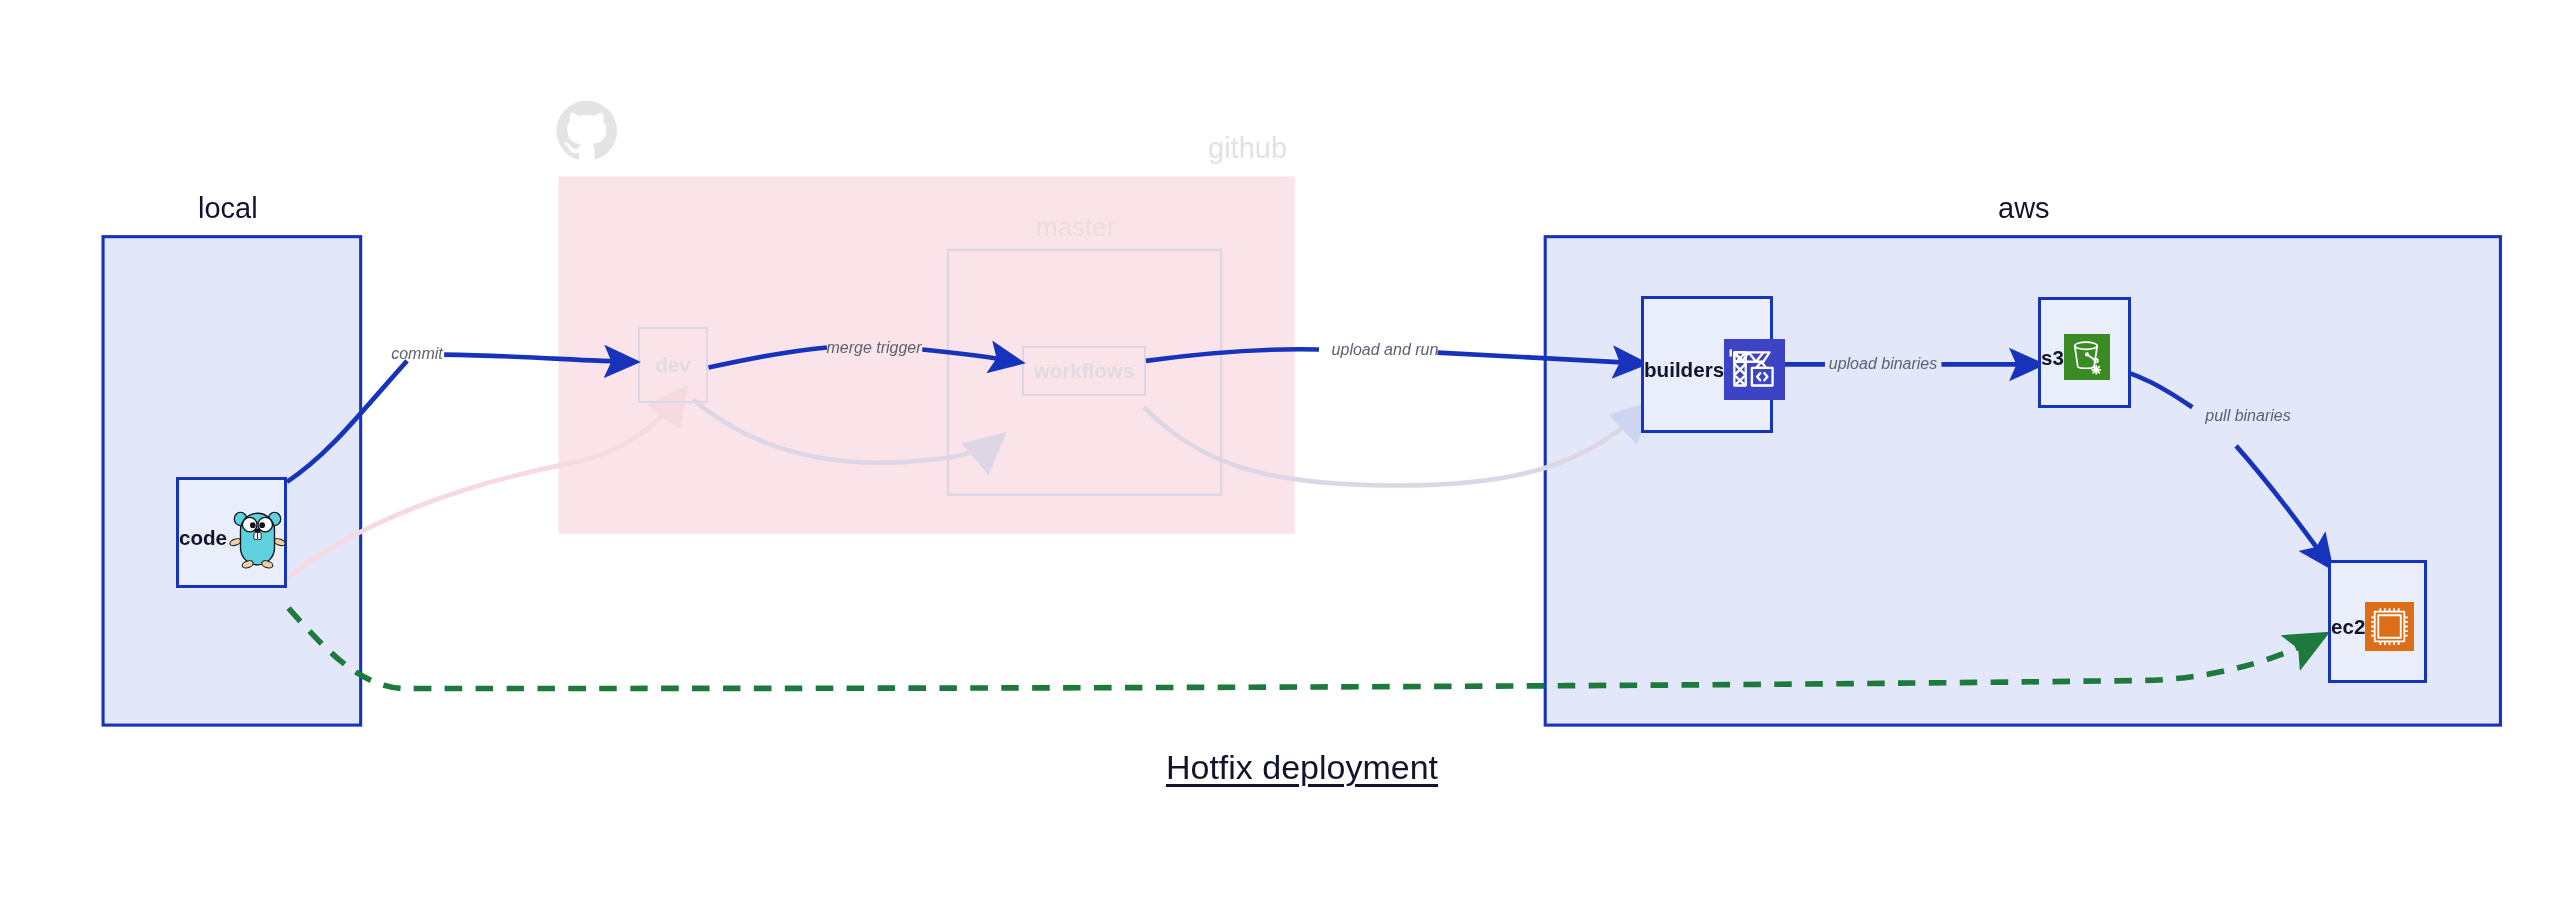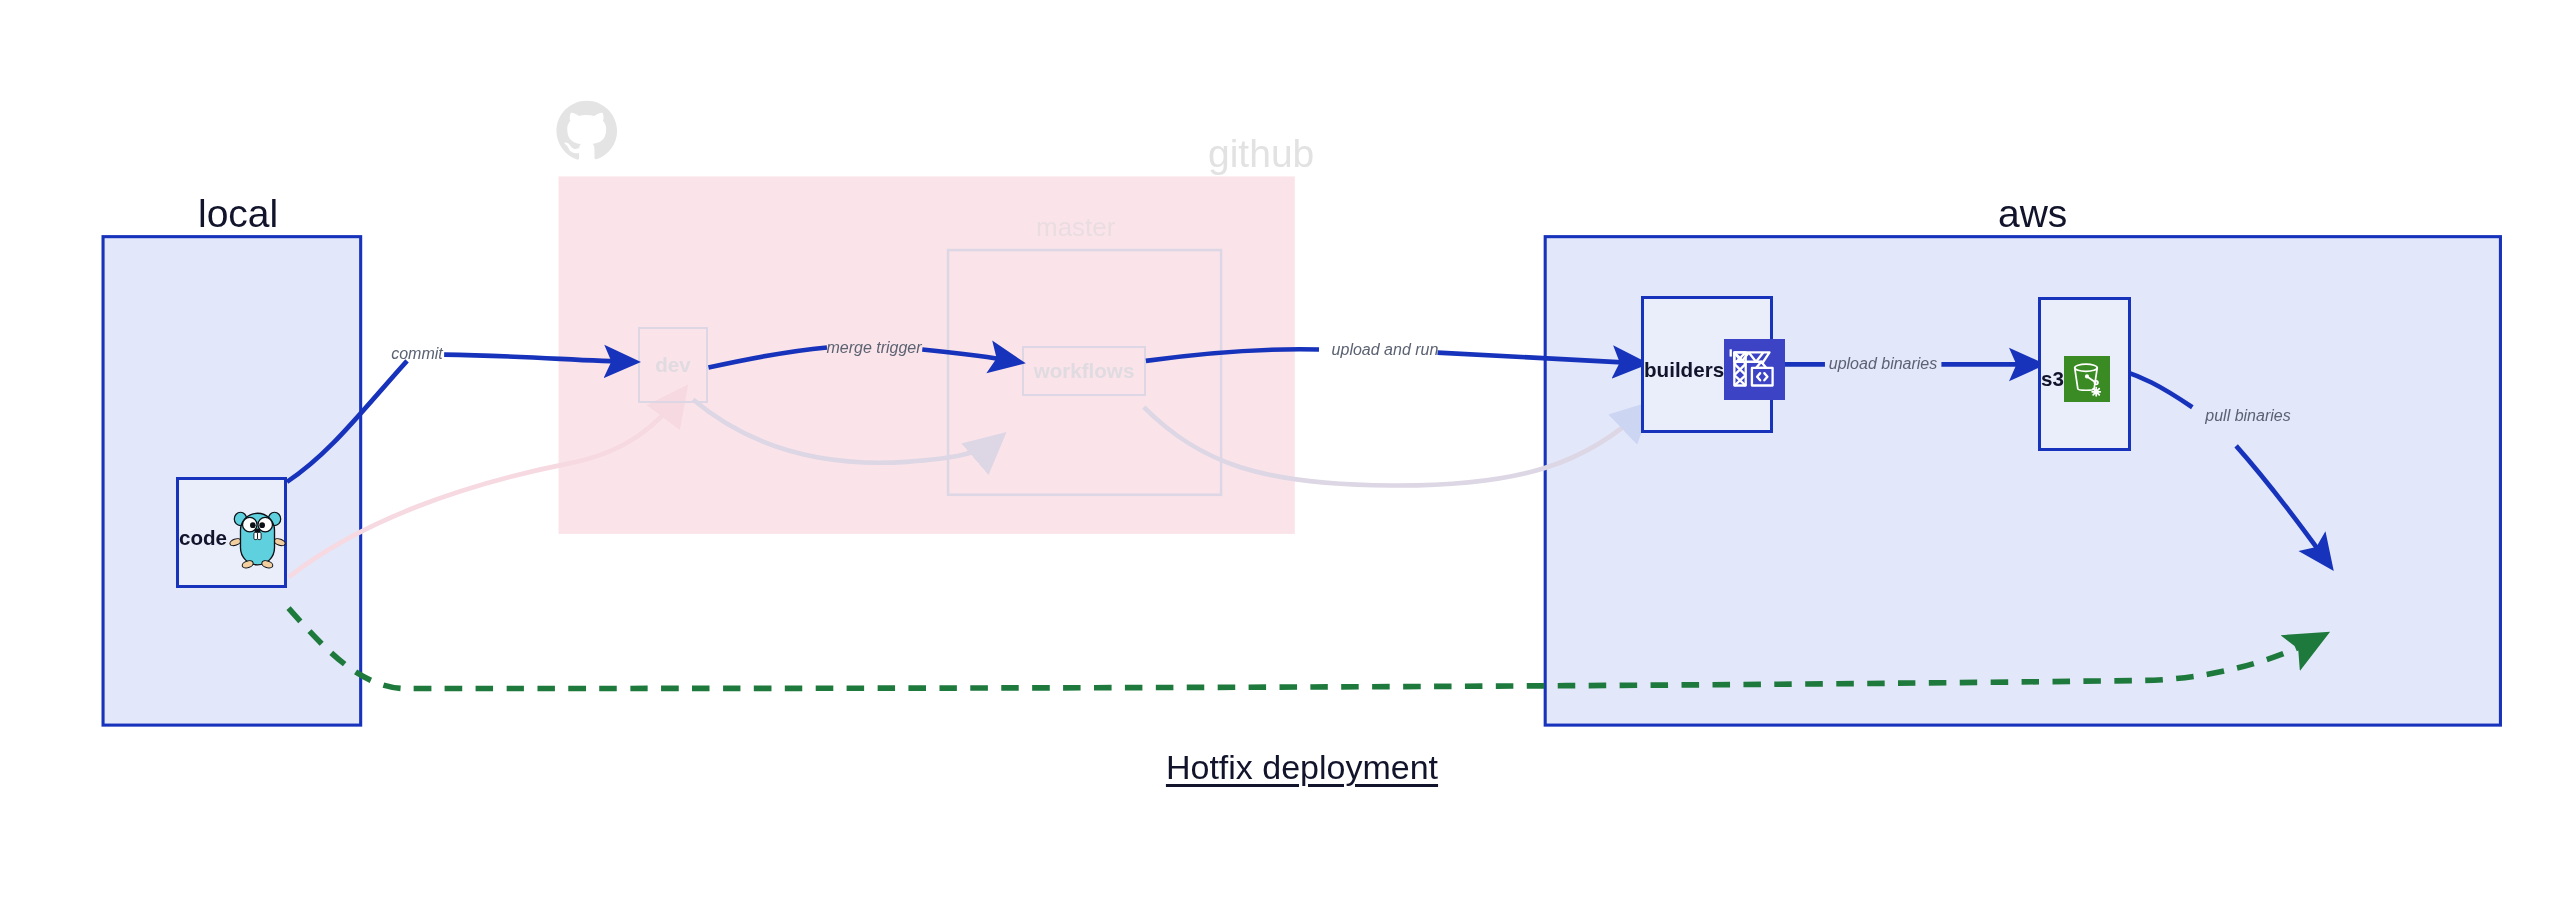--- a/index.html
+++ b/index.html
@@ -23,21 +23,21 @@
     position: absolute;
     left: 0;
     top: 0;
     width: 2604px;
     height: 902px;
     overflow: visible;
   }
   .cluster-label {
     position: absolute;
     font-family: "Liberation Sans", sans-serif;
-    font-size: 39px;
+    font-size: 29px;
     color: #12142b;
     white-space: nowrap;
     letter-spacing: 0px;
   }
   .cluster-label.ghost {
     color: #e2e2e2;
   }
   .cluster-label.ghost-pink {
     color: #eadde2;
   }
@@ -228,34 +228,50 @@
           <path d="M20,26 L34,44 M48,26 L34,44 M48,26 L62,44 M76,26 L62,44"></path>
 
           <path d="M72,44 L62,56 L82,56 L72,44 Z"></path>
           <rect x="54" y="56" width="40" height="34"></rect>
           <path d="M70,66 L64,73 L70,80 M78,66 L84,73 L78,80" stroke-linecap="round"></path>
         </g>
       </svg>
     </div>
   </div>
 
-  <div class="node" style="left:2038px; top:297px; width:93px; height:154px;">
+  <div class="node" style="left:2038px; top:297px; width:93px; height:111px;">
     <div class="node-title">s3</div>
     <div class="node-icon">
       <svg width="46" height="46" viewBox="0 0 90 90">
         <rect x="0" y="0" width="90" height="90" fill="#3a8b23"></rect>
         <g fill="none" stroke="#ffffff" stroke-width="3.4" stroke-linejoin="round" stroke-linecap="round">
           <ellipse cx="43" cy="23" rx="22" ry="7"></ellipse>
           <path d="M21,23 L27,64 C27,68 59,68 59,64 L65,23"></path>
           <circle cx="45" cy="40" r="2.4" fill="#ffffff"></circle>
           <path d="M45,40 L62,52"></path>
           <circle cx="63" cy="52" r="3.4"></circle>
           <path d="M63,62 L63,78 M55,70 L71,70 M57,64 L69,76 M69,64 L57,76"></path>
         </g>
       </svg>
     </div>
   </div>
 
+  <div class="node" style="left:2328px; top:560px; width:99px; height:123px;">
+    <div class="node-title">ec2</div>
+    <div class="node-icon">
+      <svg width="49" height="49" viewBox="0 0 96 96">
+        <rect x="0" y="0" width="96" height="96" fill="#dd6d17"></rect>
+        <g fill="none" stroke="#ffffff" stroke-width="3.6" stroke-linejoin="round">
+          <rect x="26" y="26" width="44" height="44"></rect>
+          <rect x="19" y="19" width="58" height="58"></rect>
+          <path d="M30,19 L30,12 M39,19 L39,12 M48,19 L48,12 M57,19 L57,12 M66,19 L66,12"></path>
+          <path d="M30,77 L30,84 M39,77 L39,84 M48,77 L48,84 M57,77 L57,84 M66,77 L66,84"></path>
+          <path d="M19,30 L12,30 M19,39 L12,39 M19,48 L12,48 M19,57 L12,57 M19,66 L12,66"></path>
+          <path d="M77,30 L84,30 M77,39 L84,39 M77,48 L84,48 M77,57 L84,57 M77,66 L84,66"></path>
+        </g>
+      </svg>
+    </div>
+  </div>
 
   <div class="page-title" style="top:748px;">Hotfix deployment</div>
 
 </div>
 
 
 </body></html>

